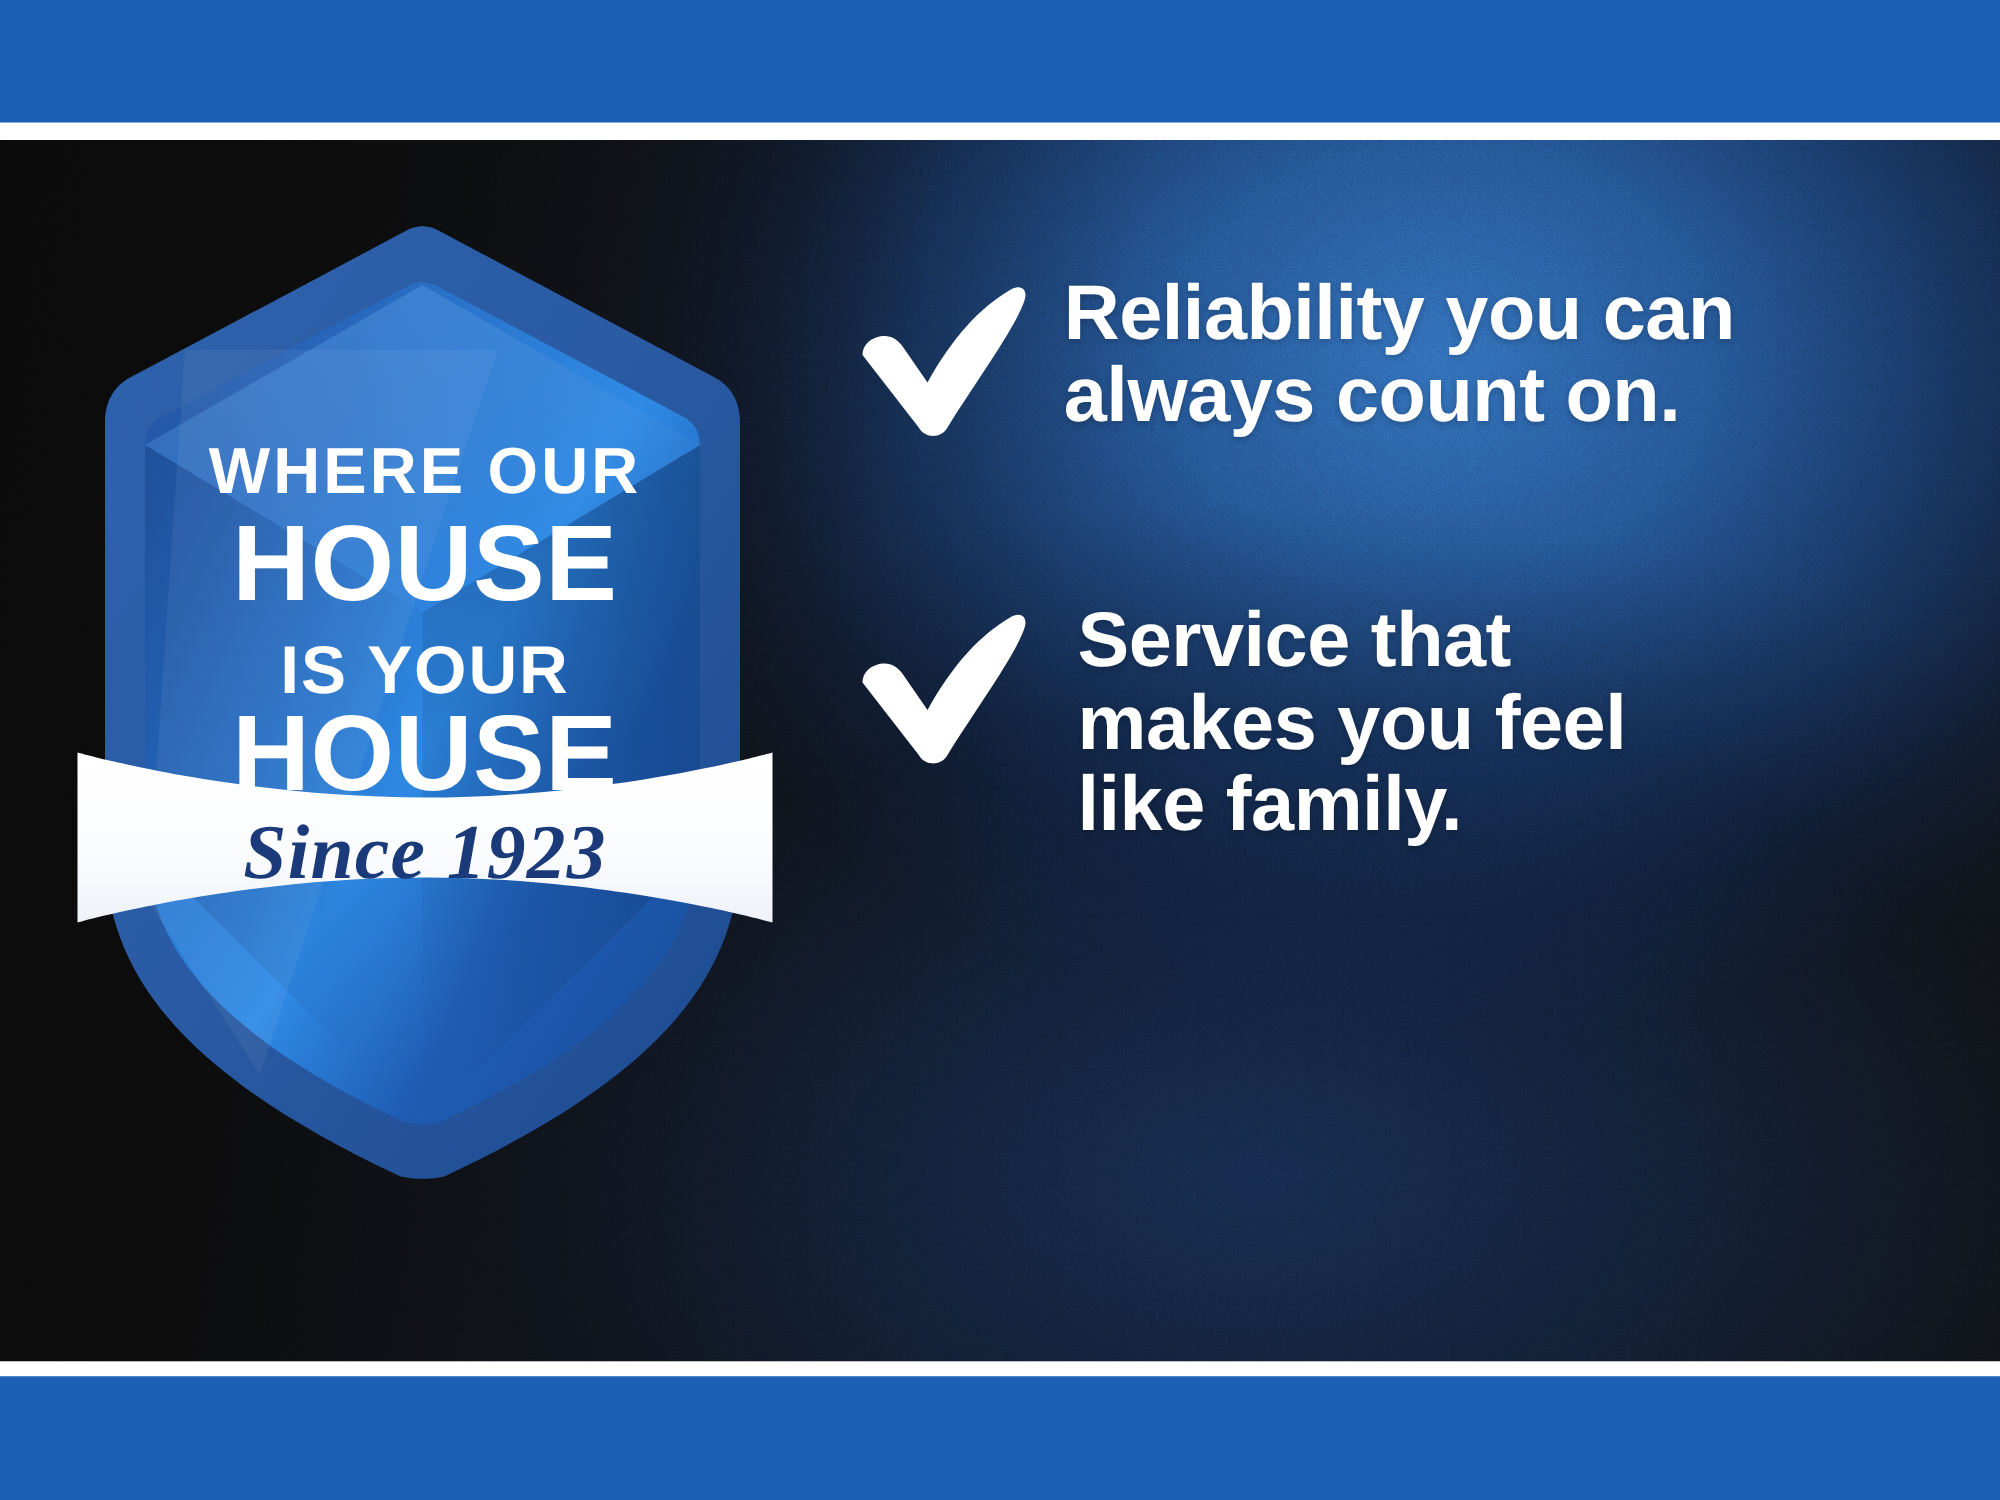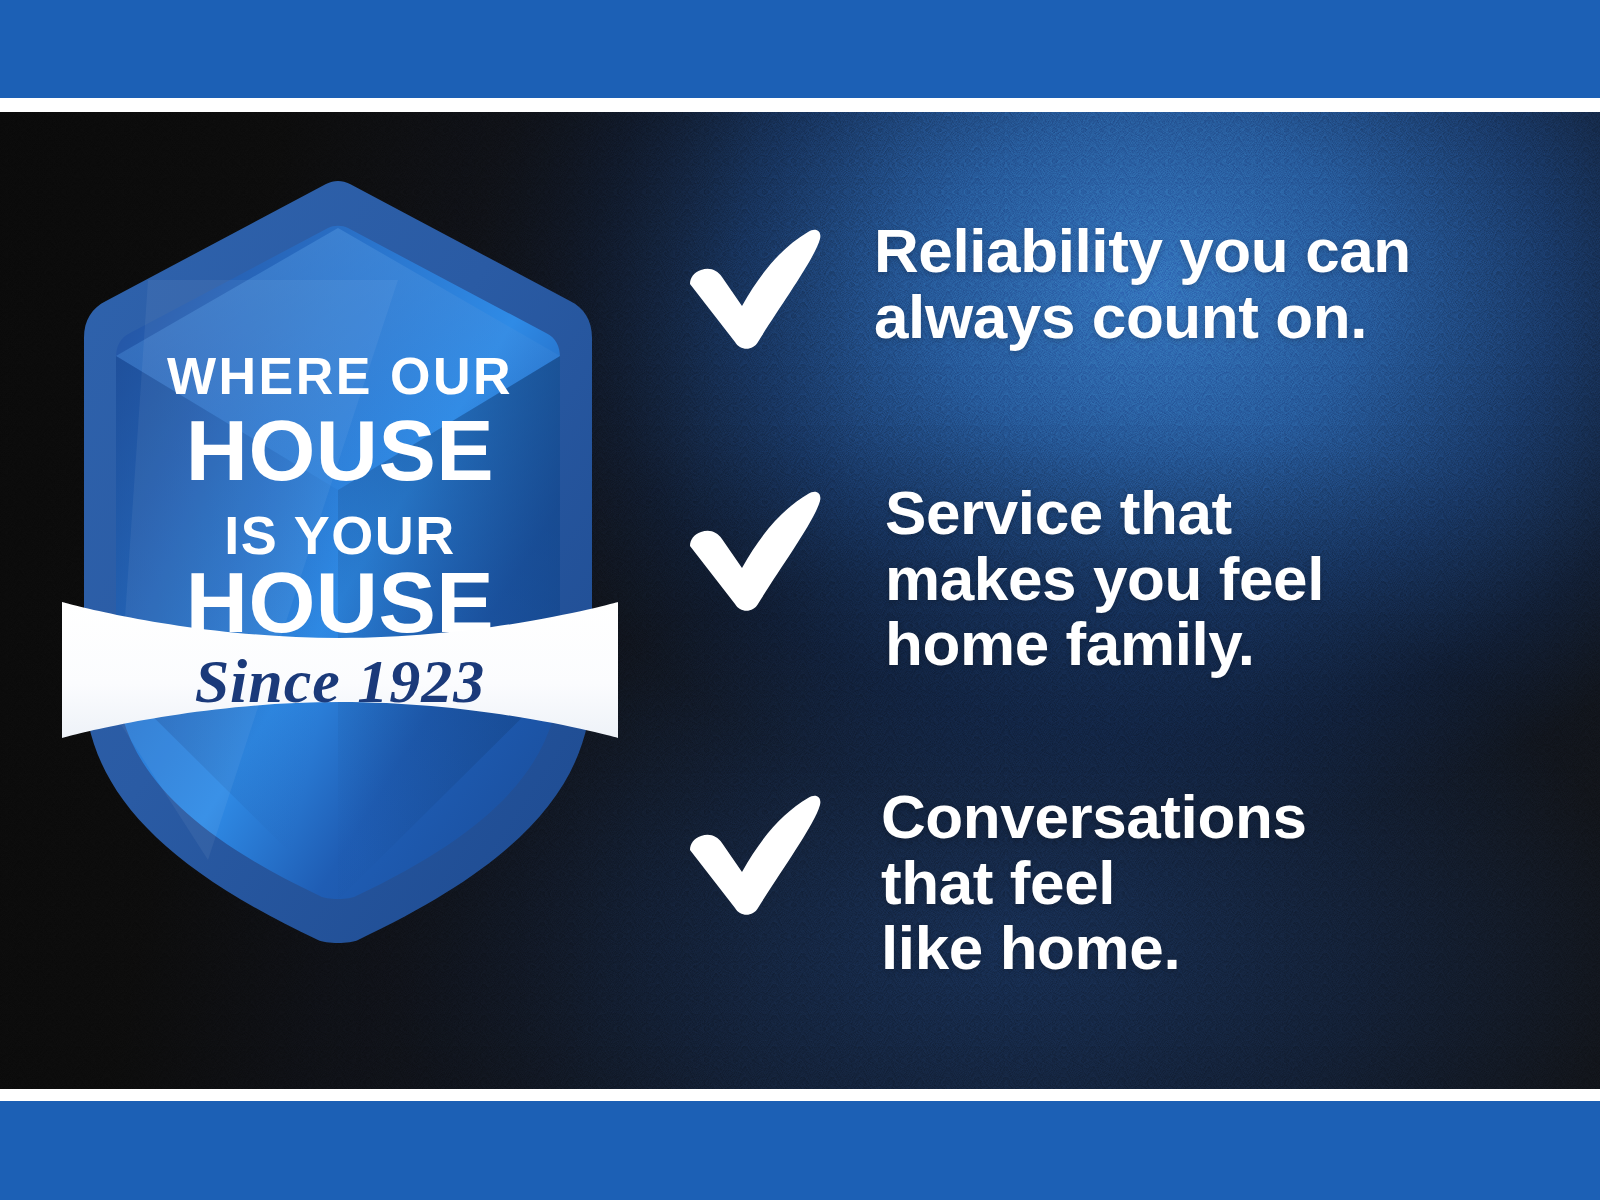--- a/index.html
+++ b/index.html
@@ -116,21 +116,20 @@
     left: 672px;
     top: 112px;
     width: 900px;
     height: 977px;
   }
   .bullet {
     position: absolute;
     left: 0;
     display: flex;
     align-items: flex-start;
-    gap: 23px;
   }
   .bullet-1 { top: 106px; }
   .bullet-2 { top: 368px; }
   .bullet-3 { top: 672px; }
 
   .check {
     flex: 0 0 auto;
     width: 152px;
     height: 130px;
     margin-top: 4px;
@@ -260,33 +259,21 @@
     <div class="bullet bullet-2">
       <div class="check">
         <svg viewBox="0 0 152 130" xmlns="http://www.w3.org/2000/svg" aria-hidden="true">
           <path d="M18 62 C18 56 22 50 29 48 C38 45 45 48 50 55 L70 84
                    C90 48 112 24 136 10 C144 5 150 9 148 17
                    C142 38 108 84 86 120 C81 129 68 129 63 120 Z" fill="#ffffff"></path>
         </svg>
       </div>
       <div class="bullet-text">Service that
 makes you feel
-home family.</div>
+like family.</div>
     </div>
 
-    <div class="bullet bullet-3">
-      <div class="check">
-        <svg viewBox="0 0 152 130" xmlns="http://www.w3.org/2000/svg" aria-hidden="true">
-          <path d="M18 62 C18 56 22 50 29 48 C38 45 45 48 50 55 L70 84
-                   C90 48 112 24 136 10 C144 5 150 9 148 17
-                   C142 38 108 84 86 120 C81 129 68 129 63 120 Z" fill="#ffffff"></path>
-        </svg>
-      </div>
-      <div class="bullet-text">Conversations
-that feel
-like home.</div>
-    </div>
 
   </div>
 
   <div class="bar bar-bottom"></div>
 
 </div>
 
 </body></html>

